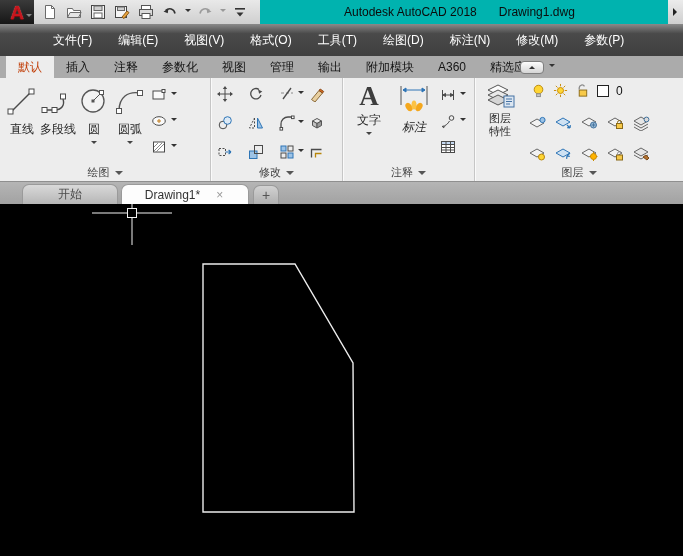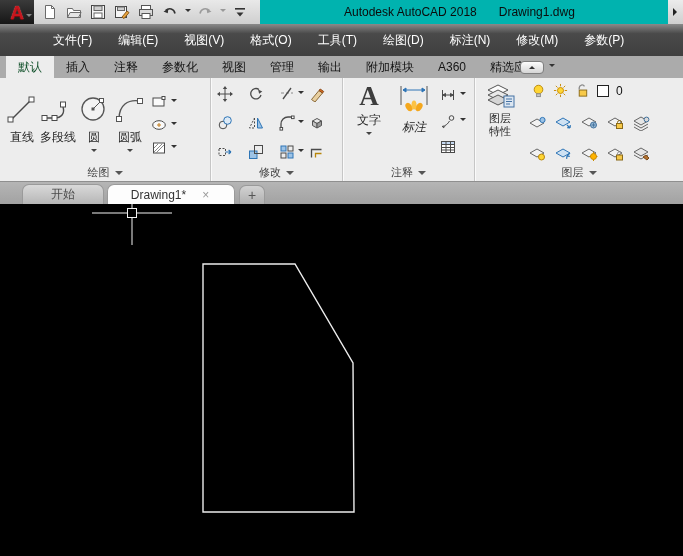--- a/index.html
+++ b/index.html
@@ -28,21 +28,21 @@
 
   
   .menubar { height:32px; background:linear-gradient(#8a8a8a,#4a4a4a 30%,#3f3f3f);
     display:flex; align-items:center; padding-left:40px; }
   .menu-item { color:#fff; font-size:12px; padding:2px 13px; cursor:default; }
 
   
   .ribbon-tabs { height:22px; background:#ababab; display:flex; align-items:stretch;
     padding-left:6px; font-size:12px; color:#141414; position:relative; }
   .rtab { display:flex; align-items:center; padding:0 12px; cursor:pointer; }
-  .rtab.active { background:#ededed; color:#14532d; }
+  .rtab.active { background:#ededed; color:#c2410c; }
   .collapse-group { position:absolute; right:128px; top:0; height:22px; display:flex; align-items:center; gap:4px; }
   .collapse-btn { width:24px; height:13px; border:1px solid #7e7e7e; border-radius:4px;
     background:linear-gradient(#fdfdfd,#d5d5d5); display:flex; align-items:center; justify-content:center; }
   .collapse-btn .up { width:0; height:0; border:3px solid transparent; border-bottom-color:#333; margin-bottom:2px; }
 
   
   .ribbon { height:104px; background:#ededed; display:flex; border-bottom:1px solid #8f8f8f; }
   .panel { display:flex; flex-direction:column; border-right:1px solid #c6c6c6; box-shadow:1px 0 0 #fafafa; }
   .panel-body { flex:1; display:flex; }
   .panel-label { height:17px; display:flex; align-items:center; justify-content:center;
@@ -50,21 +50,21 @@
   .panel-label::after { content:""; width:0; height:0; border:4px solid transparent; border-top-color:#555; margin-top:4px; }
   .bigbtn { display:flex; flex-direction:column; align-items:center; justify-content:flex-start;
     padding-top:5px; gap:2px; cursor:pointer; }
   .bigbtn .lbl { font-size:12px; color:#262626; }
   .bigbtn .flyout { width:0; height:0; border:3.5px solid transparent; border-top-color:#444; margin-top:1px; }
   .smallcol { display:flex; flex-direction:column; justify-content:space-around; padding:4px 0; }
   .smallbtn { display:flex; align-items:center; gap:3px; padding:1px 3px; cursor:pointer; }
   .smallbtn svg { width:16px; height:16px; }
 
   .draw-panel { width:211px; }
-  .draw-panel .panel-body { padding-left:4px;margin-top:8px; }
+  .draw-panel .panel-body { padding-left:4px; }
   .bigbtn svg.draw-ic { width:36px; height:36px; }
 
   .modify-panel { width:132px; }
   .mod-grid { display:grid; grid-template-columns:repeat(4,1fr); padding:4px 4px 0 6px; column-gap:2px; row-gap:6px; width:100%; }
   .mod-cell { display:flex; align-items:center; gap:2px; cursor:pointer; }
   .mod-cell svg { width:16px; height:16px; }
 
   .annot-panel { width:132px; }
   .annot-panel .panel-body { padding-left:4px; }
   .text-a { font-size:27px; font-weight:bold; color:#3d3d3d; line-height:1; font-family:"Liberation Serif","DejaVu Serif",serif; }
@@ -79,21 +79,21 @@
   .layer-selector svg { width:15px; height:15px; }
   .layer-zero { font-size:12px; color:#111; }
   .layer-sq { width:12px; height:12px; background:#fff; border:1px solid #222; }
   .layer-row { display:flex; gap:9px; padding-left:2px; }
   .layer-row svg { width:17px; height:15px; cursor:pointer; }
 
   
   .filetabs { height:22px; background:linear-gradient(#b5b5b5,#a2a2a2); display:flex; align-items:flex-end; padding-left:22px; }
   .ftab { height:20px; display:flex; align-items:center; justify-content:center;
     border-radius:7px 7px 0 0; font-size:12px; cursor:pointer; }
-  .ftab-start { width:82px; background:linear-gradient(#d9d9d9,#b6b6b6); color:#4c4c4c; border:1px solid #9a9a9a; border-bottom:none; }
+  .ftab-start { width:96px; background:linear-gradient(#d9d9d9,#b6b6b6); color:#4c4c4c; border:1px solid #9a9a9a; border-bottom:none; }
   .ftab-active { width:128px; background:#fdfdfd; color:#333; margin-left:3px; gap:14px; border:1px solid #9a9a9a; border-bottom:none; }
   .ftab-close { color:#9a9a9a; font-size:12px; padding:0 2px; cursor:pointer; }
   .ftab-plus { width:26px; height:19px; background:linear-gradient(#d2d2d2,#b0b0b0); color:#555;
     font-size:14px; margin-left:4px; border:1px solid #9a9a9a; border-bottom:none; }
 
   
   .canvas { height:364px; position:relative; }
   .canvas svg { position:absolute; inset:0; }
 </style>
 </head>

